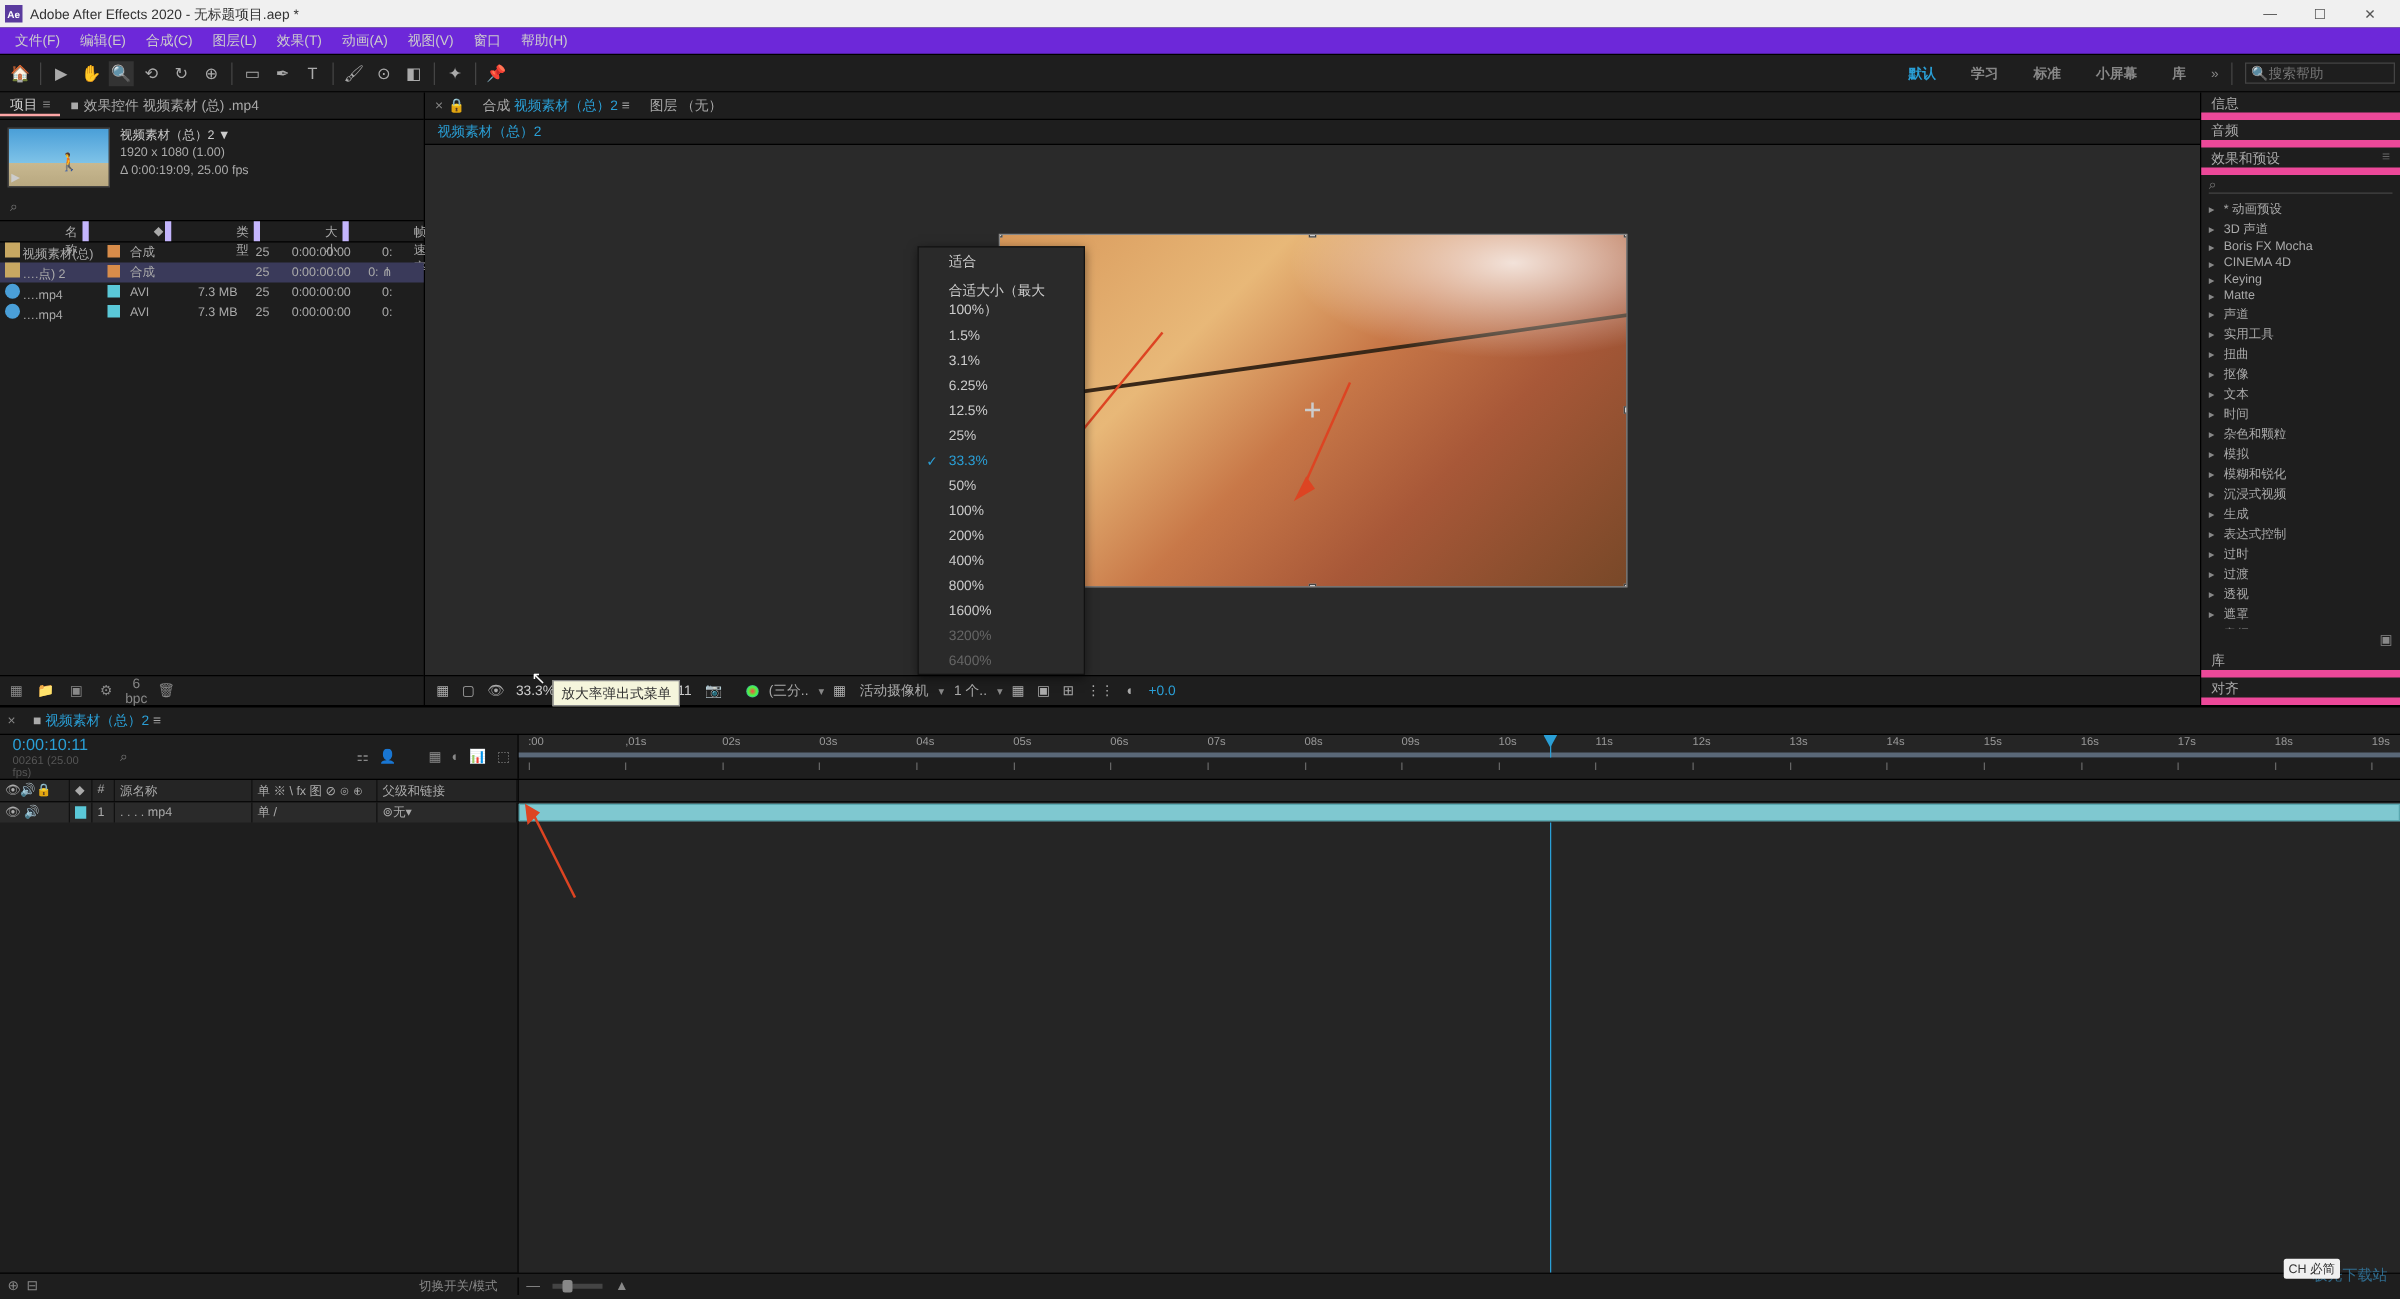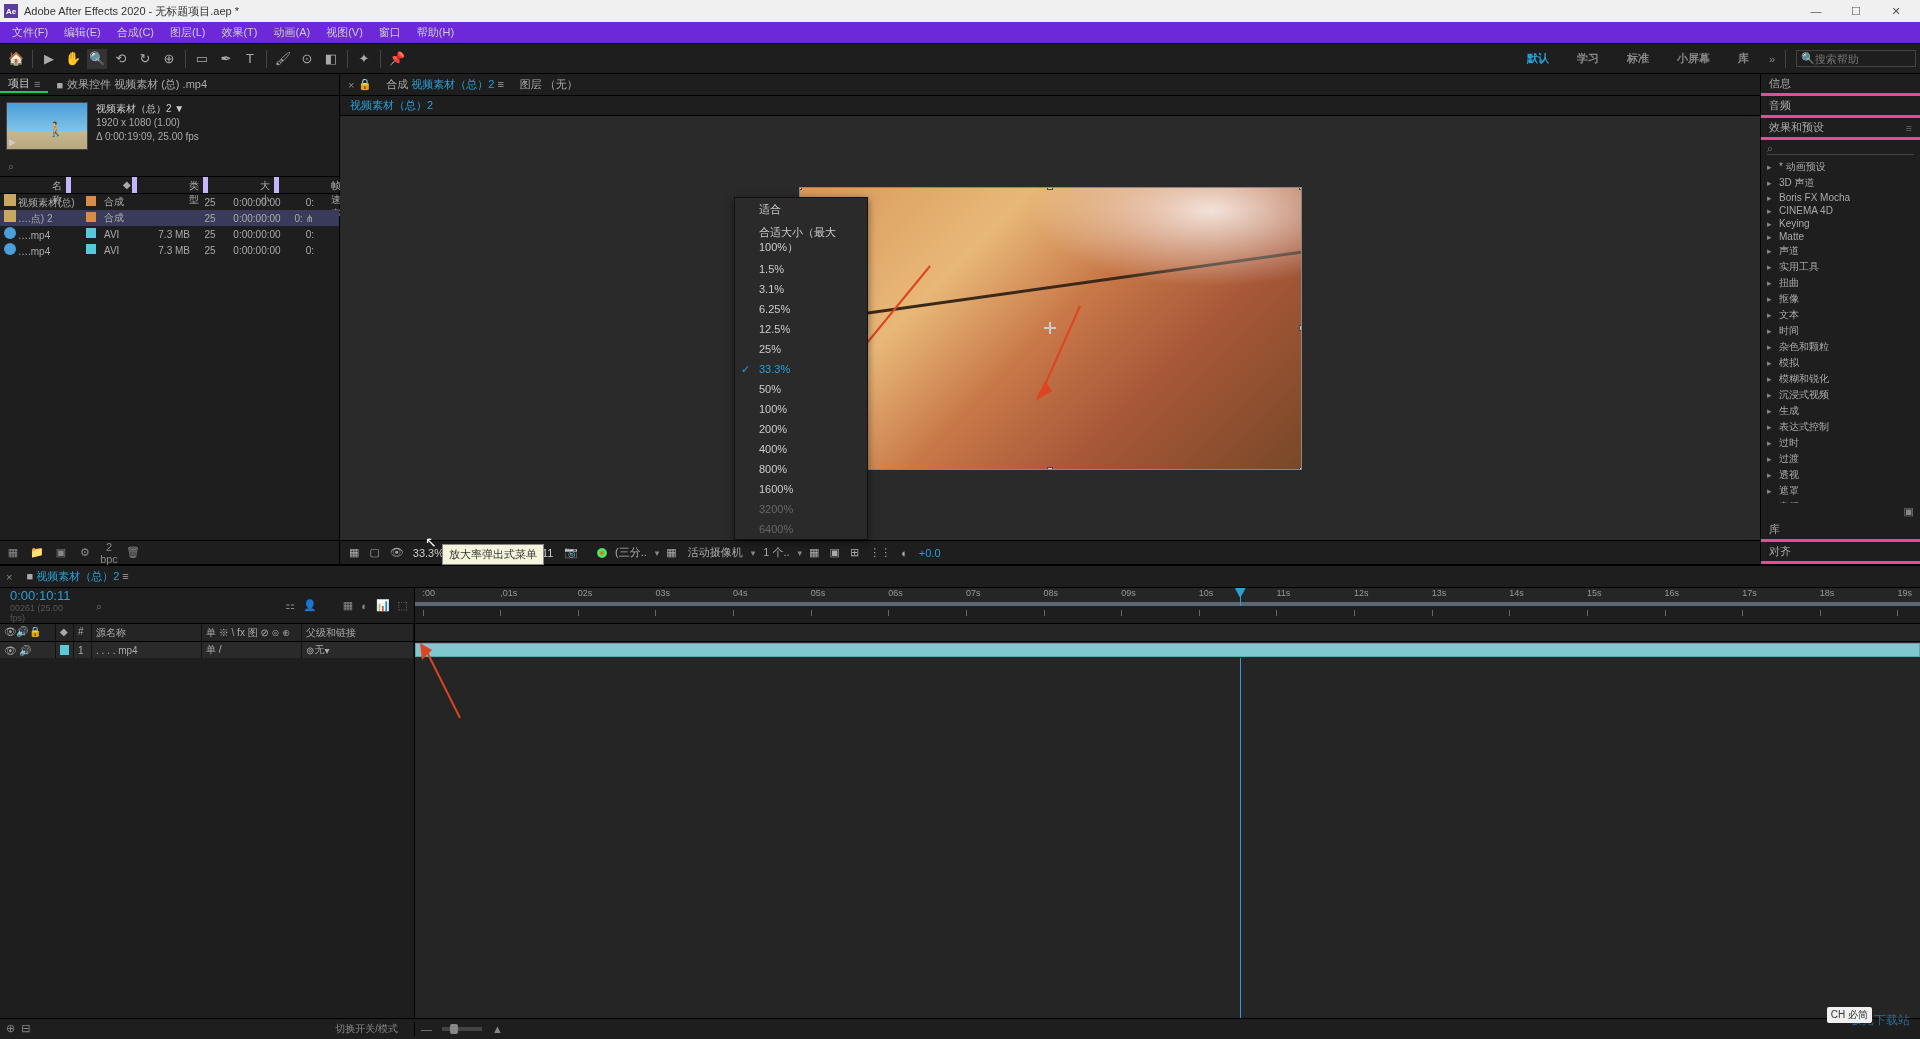--- a/index.html
+++ b/index.html
@@ -27,21 +27,21 @@
   .toolbar .searchbox { display: flex; align-items: center; width: 120px; border: 1px solid #444; padding: 1px 4px; margin-left: 6px; }
   .toolbar .searchbox input { background: transparent; border: none; color: #888; font-size: 11px; width: 100%; outline: none; }
   
   
   .main { display: flex; height: 490px; }
   
   
   .project-panel { width: 340px; background: #1e1e1e; border-right: 1px solid #000; display: flex; flex-direction: column; }
   .panel-tabs { height: 22px; display: flex; align-items: center; border-bottom: 1px solid #000; }
   .panel-tab { padding: 0 8px; color: #aaa; font-size: 11px; display: flex; align-items: center; gap: 4px; }
-  .panel-tab.active { color: #ccc; border-bottom: 2px solid #22c55e; }
+  .panel-tab.active { color: #ccc; border-bottom: 2px solid #fca5a5; }
   .panel-tab .dot { color: #888; }
   
   .footage-info { display: flex; padding: 6px; gap: 8px; }
   .footage-thumb { width: 82px; height: 48px; background: linear-gradient(180deg, #4a9fd8 0%, #7fc3e8 60%, #c8b890 60%, #b8a880 100%); border: 1px solid #444; position: relative; }
   .footage-thumb::after { content: '🚶'; position: absolute; left: 50%; top: 40%; font-size: 14px; }
   .footage-thumb .playicon { position: absolute; bottom: 2px; left: 2px; color: #ccc; font-size: 9px; }
   .footage-meta { font-size: 10px; color: #aaa; line-height: 14px; }
   .footage-meta .name { color: #ccc; }
   
   .proj-search { padding: 2px 6px; }
@@ -109,21 +109,21 @@
   .comp-footer .time { color: #ccc; padding: 0 4px; }
   .comp-footer .label { padding: 0 4px; }
   .comp-footer .colordot { width: 10px; height: 10px; background: radial-gradient(circle, #f44, #4f4, #44f); border-radius: 50%; display: inline-block; }
   
   
   .arrow { position: absolute; pointer-events: none; }
   .arrow svg { overflow: visible; }
   
   
   .right-panels { width: 160px; background: #1e1e1e; border-left: 1px solid #000; display: flex; flex-direction: column; }
-  .rpanel-tab { height: 22px; display: flex; align-items: center; padding: 0 8px; border-bottom: 3px solid #ec4899; color: #aaa; font-size: 11px; }
+  .rpanel-tab { height: 22px; display: flex; align-items: center; padding: 0 8px; border-bottom: 6px solid #ec4899; color: #aaa; font-size: 11px; }
   .rpanel-tab .menu { margin-left: auto; color: #666; }
   .rpanel-search { padding: 2px 6px; }
   .rpanel-search input { background: transparent; border: none; border-bottom: 1px solid #444; color: #888; font-size: 11px; width: 100%; outline: none; }
   .preset-list { flex: 1; overflow: hidden; padding: 2px 0; }
   .preset-item { padding: 1px 6px; color: #aaa; font-size: 10px; display: flex; align-items: center; gap: 4px; }
   .preset-item .caret { color: #888; font-size: 9px; width: 8px; }
   
   
   .timeline { height: 474px; background: #1e1e1e; border-top: 2px solid #000; display: flex; flex-direction: column; }
   .tl-tabs { height: 22px; display: flex; align-items: center; border-bottom: 1px solid #000; }
@@ -301,21 +301,21 @@
           <div class="col col-fps">25</div>
           <div class="col col-in">0:00:00:00</div>
           <div class="col col-out">0:</div>
         </div>
       </div>
     <div class="proj-footer">
       <span class="fbtn">▦</span>
       <span class="fbtn">📁</span>
       <span class="fbtn">▣</span>
       <span class="fbtn">⚙</span>
-      <span class="fbtn">2 bpc</span>
+      <span class="fbtn">6 bpc</span>
       <span class="fbtn">🗑</span>
     </div>
   </div>
 
   <div class="comp-panel">
     <div class="comp-tabs">
       <span style="color:#888;margin-right:4px;">×</span>
       <span class="lock">🔒</span>
       <span class="tab"><span>合成</span> <span class="blue">视频素材（总）2</span> ≡</span>
       <span class="tab">图层 （无）</span>

